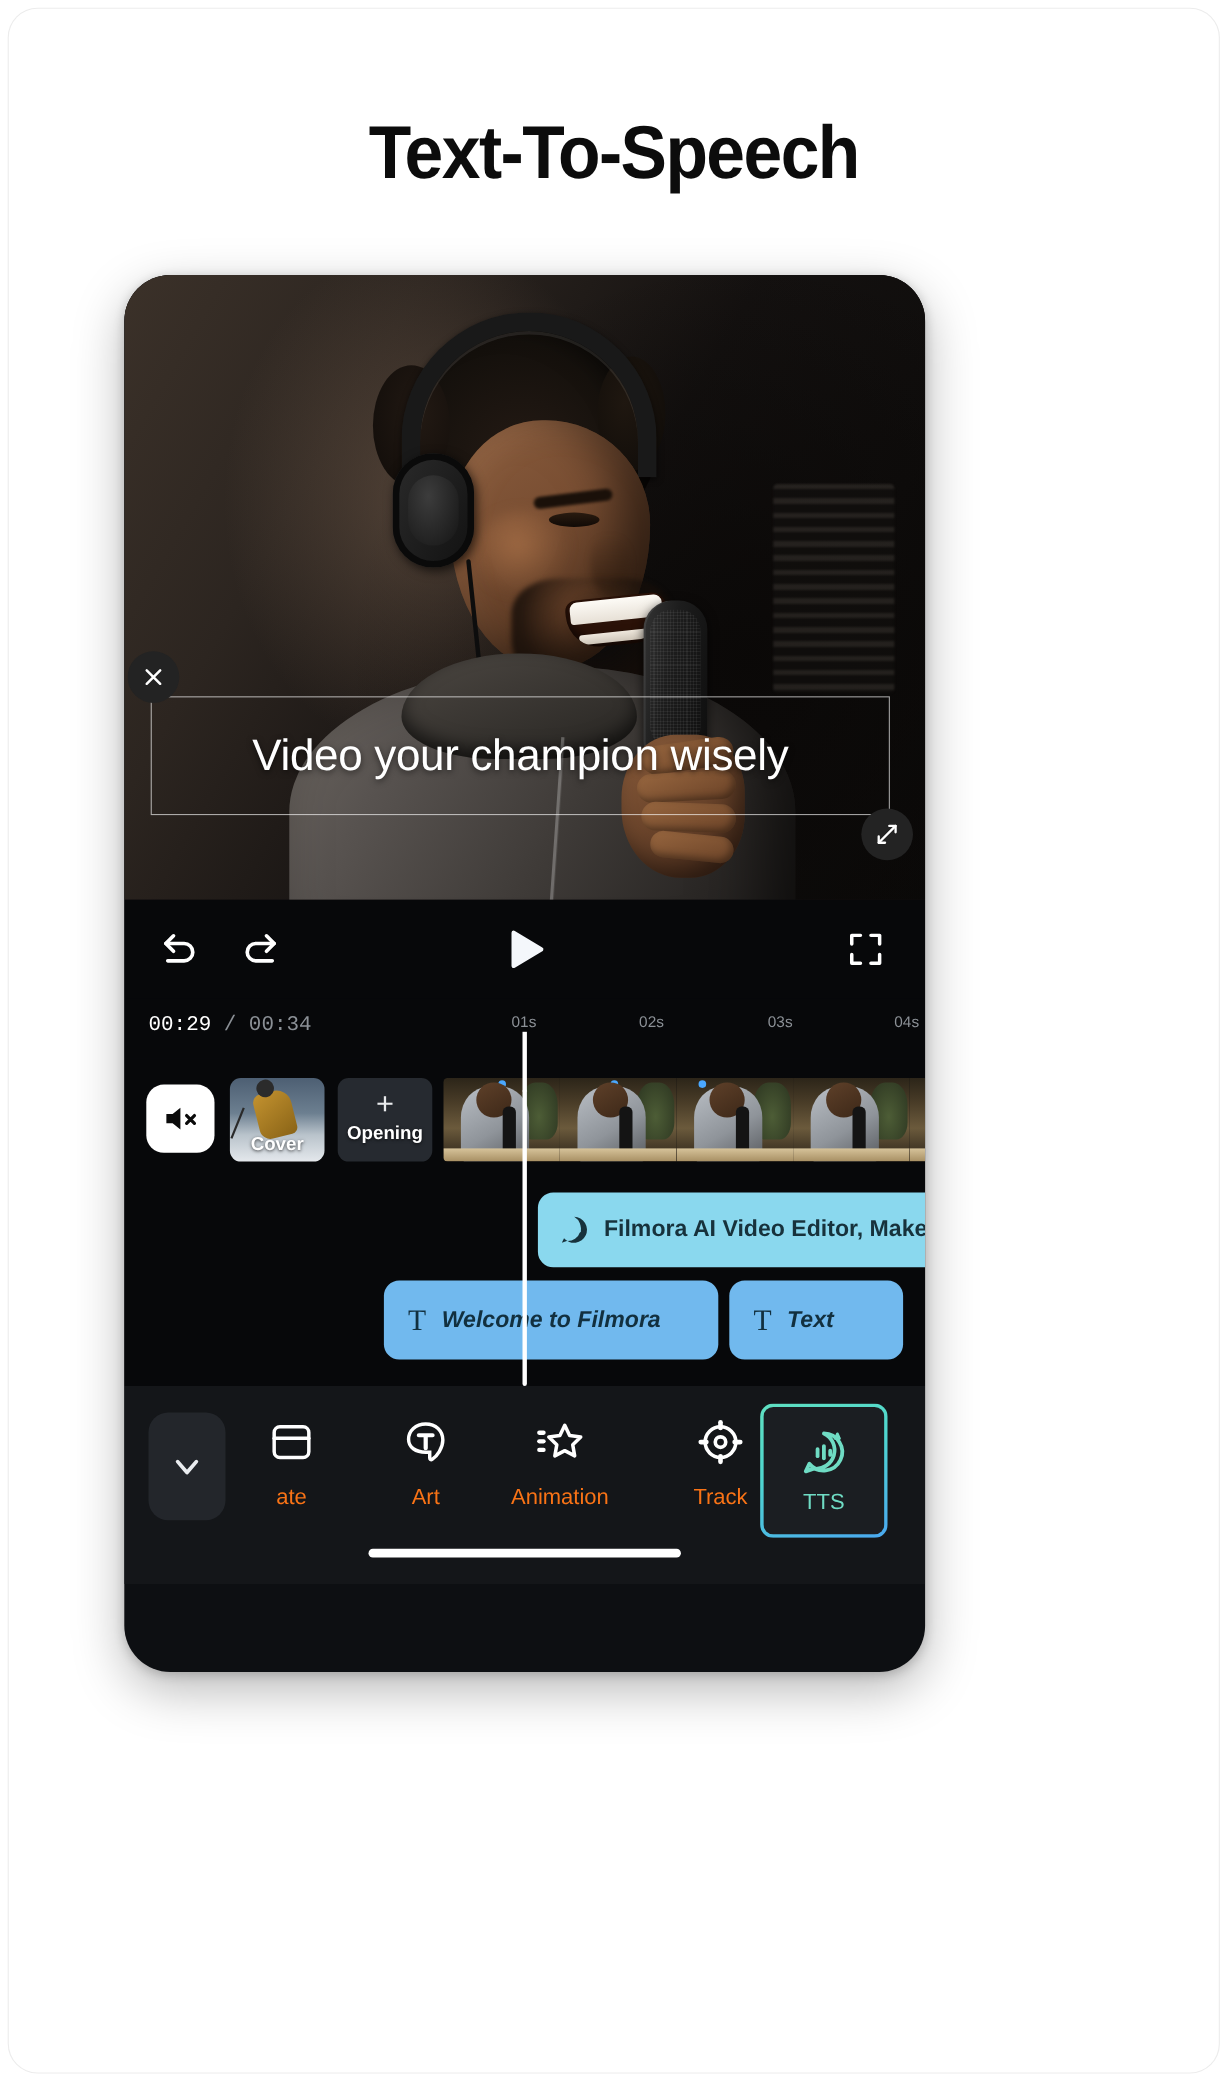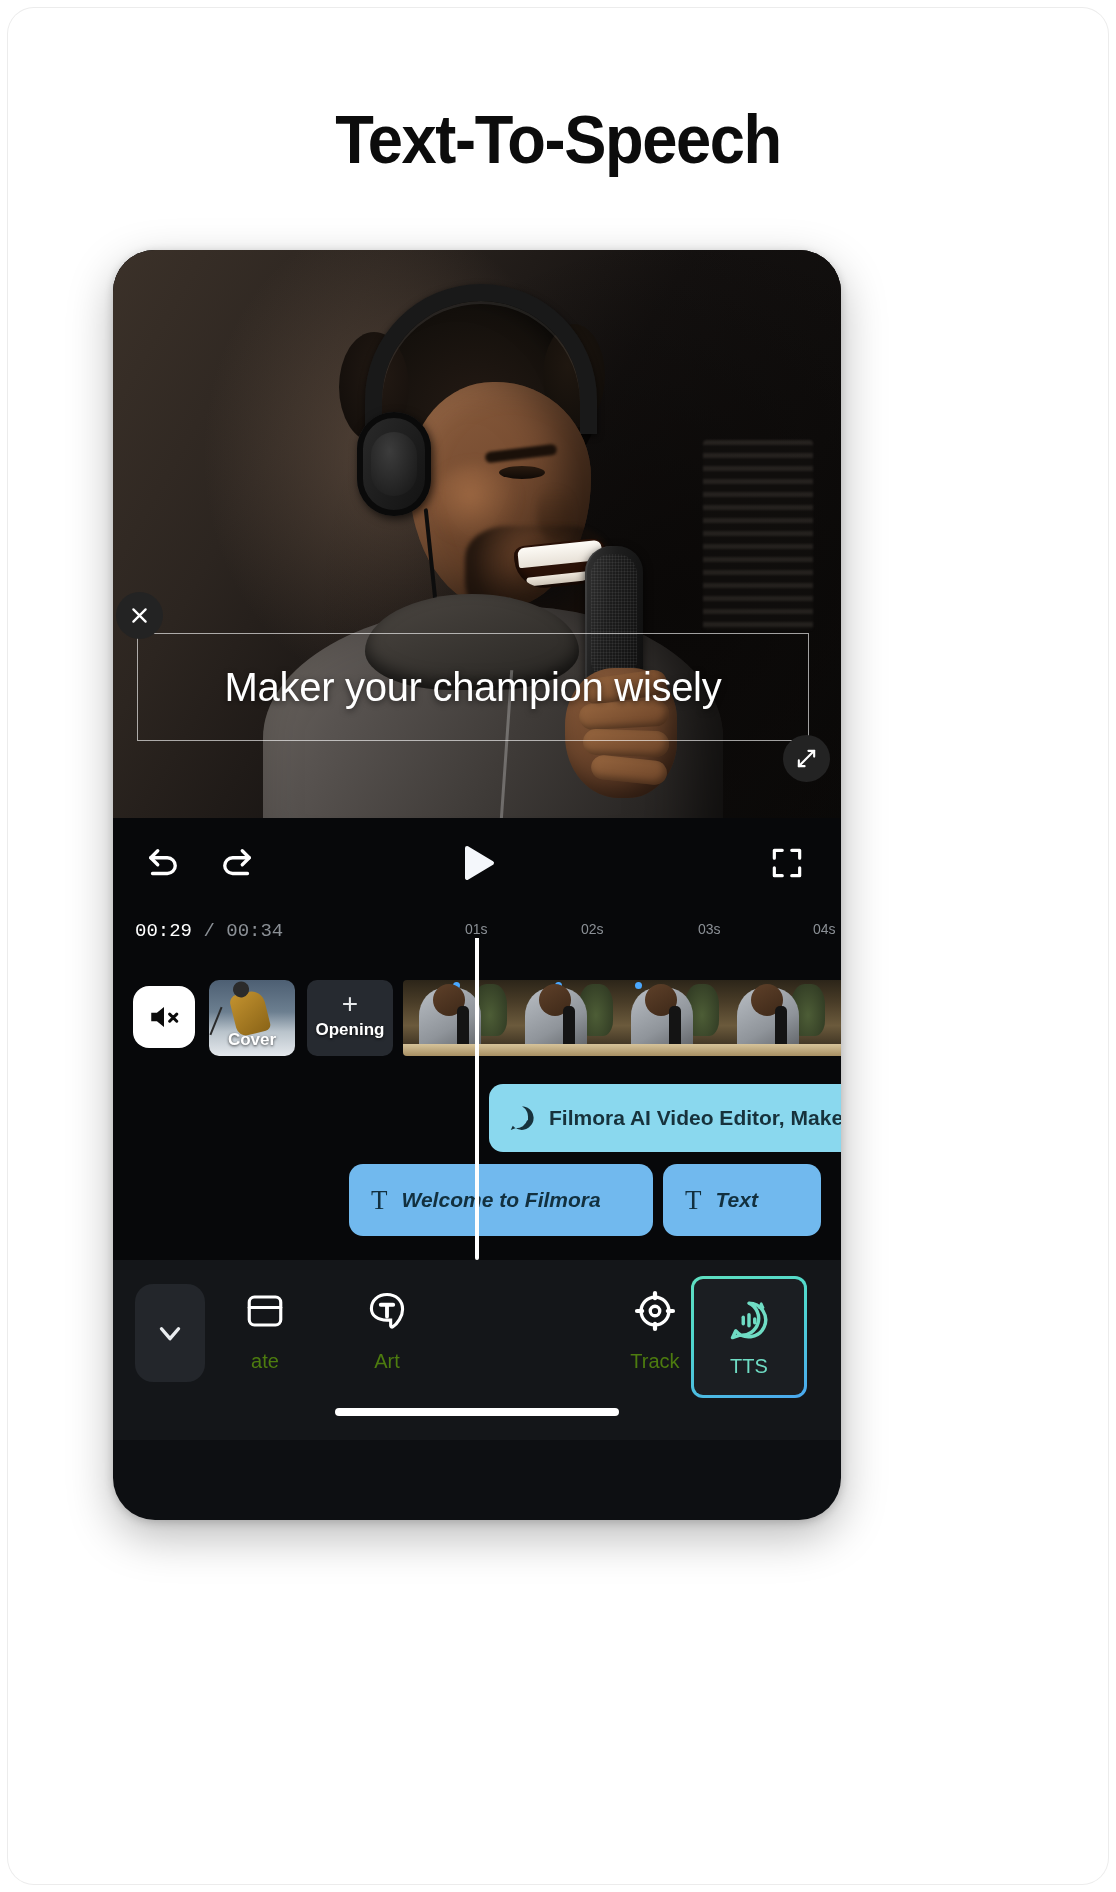--- a/index.html
+++ b/index.html
@@ -435,21 +435,21 @@
     position:absolute; left:22px; top:24px;
     width:70px; height:98px;
     background:#23262b; border-radius: 18px;
     display:flex; align-items:center; justify-content:center;
   }
   .tool {
     position:absolute; top:28px;
     width: 112px;
     display:flex; flex-direction:column; align-items:center; gap: 16px;
   }
-  .tool .t-label { color:#4d7c0f; font-size:20px; }
+  .tool .t-label { color:#f97316; font-size:20px; }
   .tool .t-ico { height: 46px; display:flex; align-items:center; justify-content:center; }
   .tool.active {
     top: 16px;
     width: 116px; height: 122px;
     border-radius: 12px;
     background:#1b1e22;
     justify-content:center; gap: 12px;
     border: 3px solid transparent;
     background-image: linear-gradient(#1b1e22, #1b1e22), linear-gradient(160deg, #5fe0c0 0%, #4fd6cf 42%, #4aa8f0 100%);
     background-origin: border-box;
@@ -500,21 +500,21 @@
       <div class="finger f2"></div>
       <div class="finger f3"></div>
       <div class="finger f4"></div>
 
       <div class="caption-box">
         <div class="caption-close">
           <svg width="21" height="21" viewBox="0 0 24 24" fill="none" stroke="#fff" stroke-width="2.6" stroke-linecap="round">
             <path d="M5 5 L19 19 M19 5 L5 19"></path>
           </svg>
         </div>
-        <div class="caption-text">Maker your champion wisely</div>
+        <div class="caption-text">Video your champion wisely</div>
         <div class="caption-resize">
           <svg width="23" height="23" viewBox="0 0 24 24" fill="none" stroke="#fff" stroke-width="2.2" stroke-linecap="round" stroke-linejoin="round">
             <path d="M4 20 L20 4"></path>
             <path d="M14 4 H20 V10"></path>
             <path d="M10 20 H4 V14"></path>
           </svg>
         </div>
       </div>
     </div>
 
@@ -666,20 +666,33 @@
       <div class="tool" style="left:218px">
         <div class="t-ico">
           <svg width="44" height="44" viewBox="0 0 24 24" fill="none" stroke="#fff" stroke-width="1.7">
             <path d="M12 3 C17 3 20.5 6.4 20.5 11 C20.5 15 17.6 19 15.2 20.6 C14.6 21 14 20.6 14 19.9 V17 H12 C7 17 3.5 14.6 3.5 10.6 C3.5 6.4 7 3 12 3 Z"></path>
             <path d="M8.6 8.6 H15.4 M12 8.6 V15" stroke-width="2.1" stroke-linecap="round"></path>
           </svg>
         </div>
         <div class="t-label">Art</div>
       </div>
 
+      <div class="tool" style="left:340px">
+        <div class="t-ico">
+          <svg width="46" height="44" viewBox="0 0 26 24" fill="none" stroke="#fff" stroke-width="1.8" stroke-linejoin="round">
+            <path d="M15.5 3.4 L18 8.6 L23.7 9.4 L19.6 13.4 L20.6 19.1 L15.5 16.4 L10.4 19.1 L11.4 13.4 L7.3 9.4 L13 8.6 Z"></path>
+            <g stroke-width="2.2" stroke-linecap="round">
+              <path d="M2.4 7.2 H4.6"></path>
+              <path d="M2.4 11.6 H4.6"></path>
+              <path d="M2.4 16 H4.6"></path>
+            </g>
+          </svg>
+        </div>
+        <div class="t-label">Animation</div>
+      </div>
 
       <div class="tool" style="left:486px">
         <div class="t-ico">
           <svg width="44" height="44" viewBox="0 0 24 24" fill="none" stroke="#fff" stroke-width="1.8">
             <circle cx="12" cy="12" r="7.6"></circle>
             <circle cx="12" cy="12" r="2.6"></circle>
             <g stroke-width="2.3" stroke-linecap="round">
               <path d="M12 2.2 V5"></path>
                 <path d="M12 19 V21.8"></path>
               <path d="M2.2 12 H5"></path>

